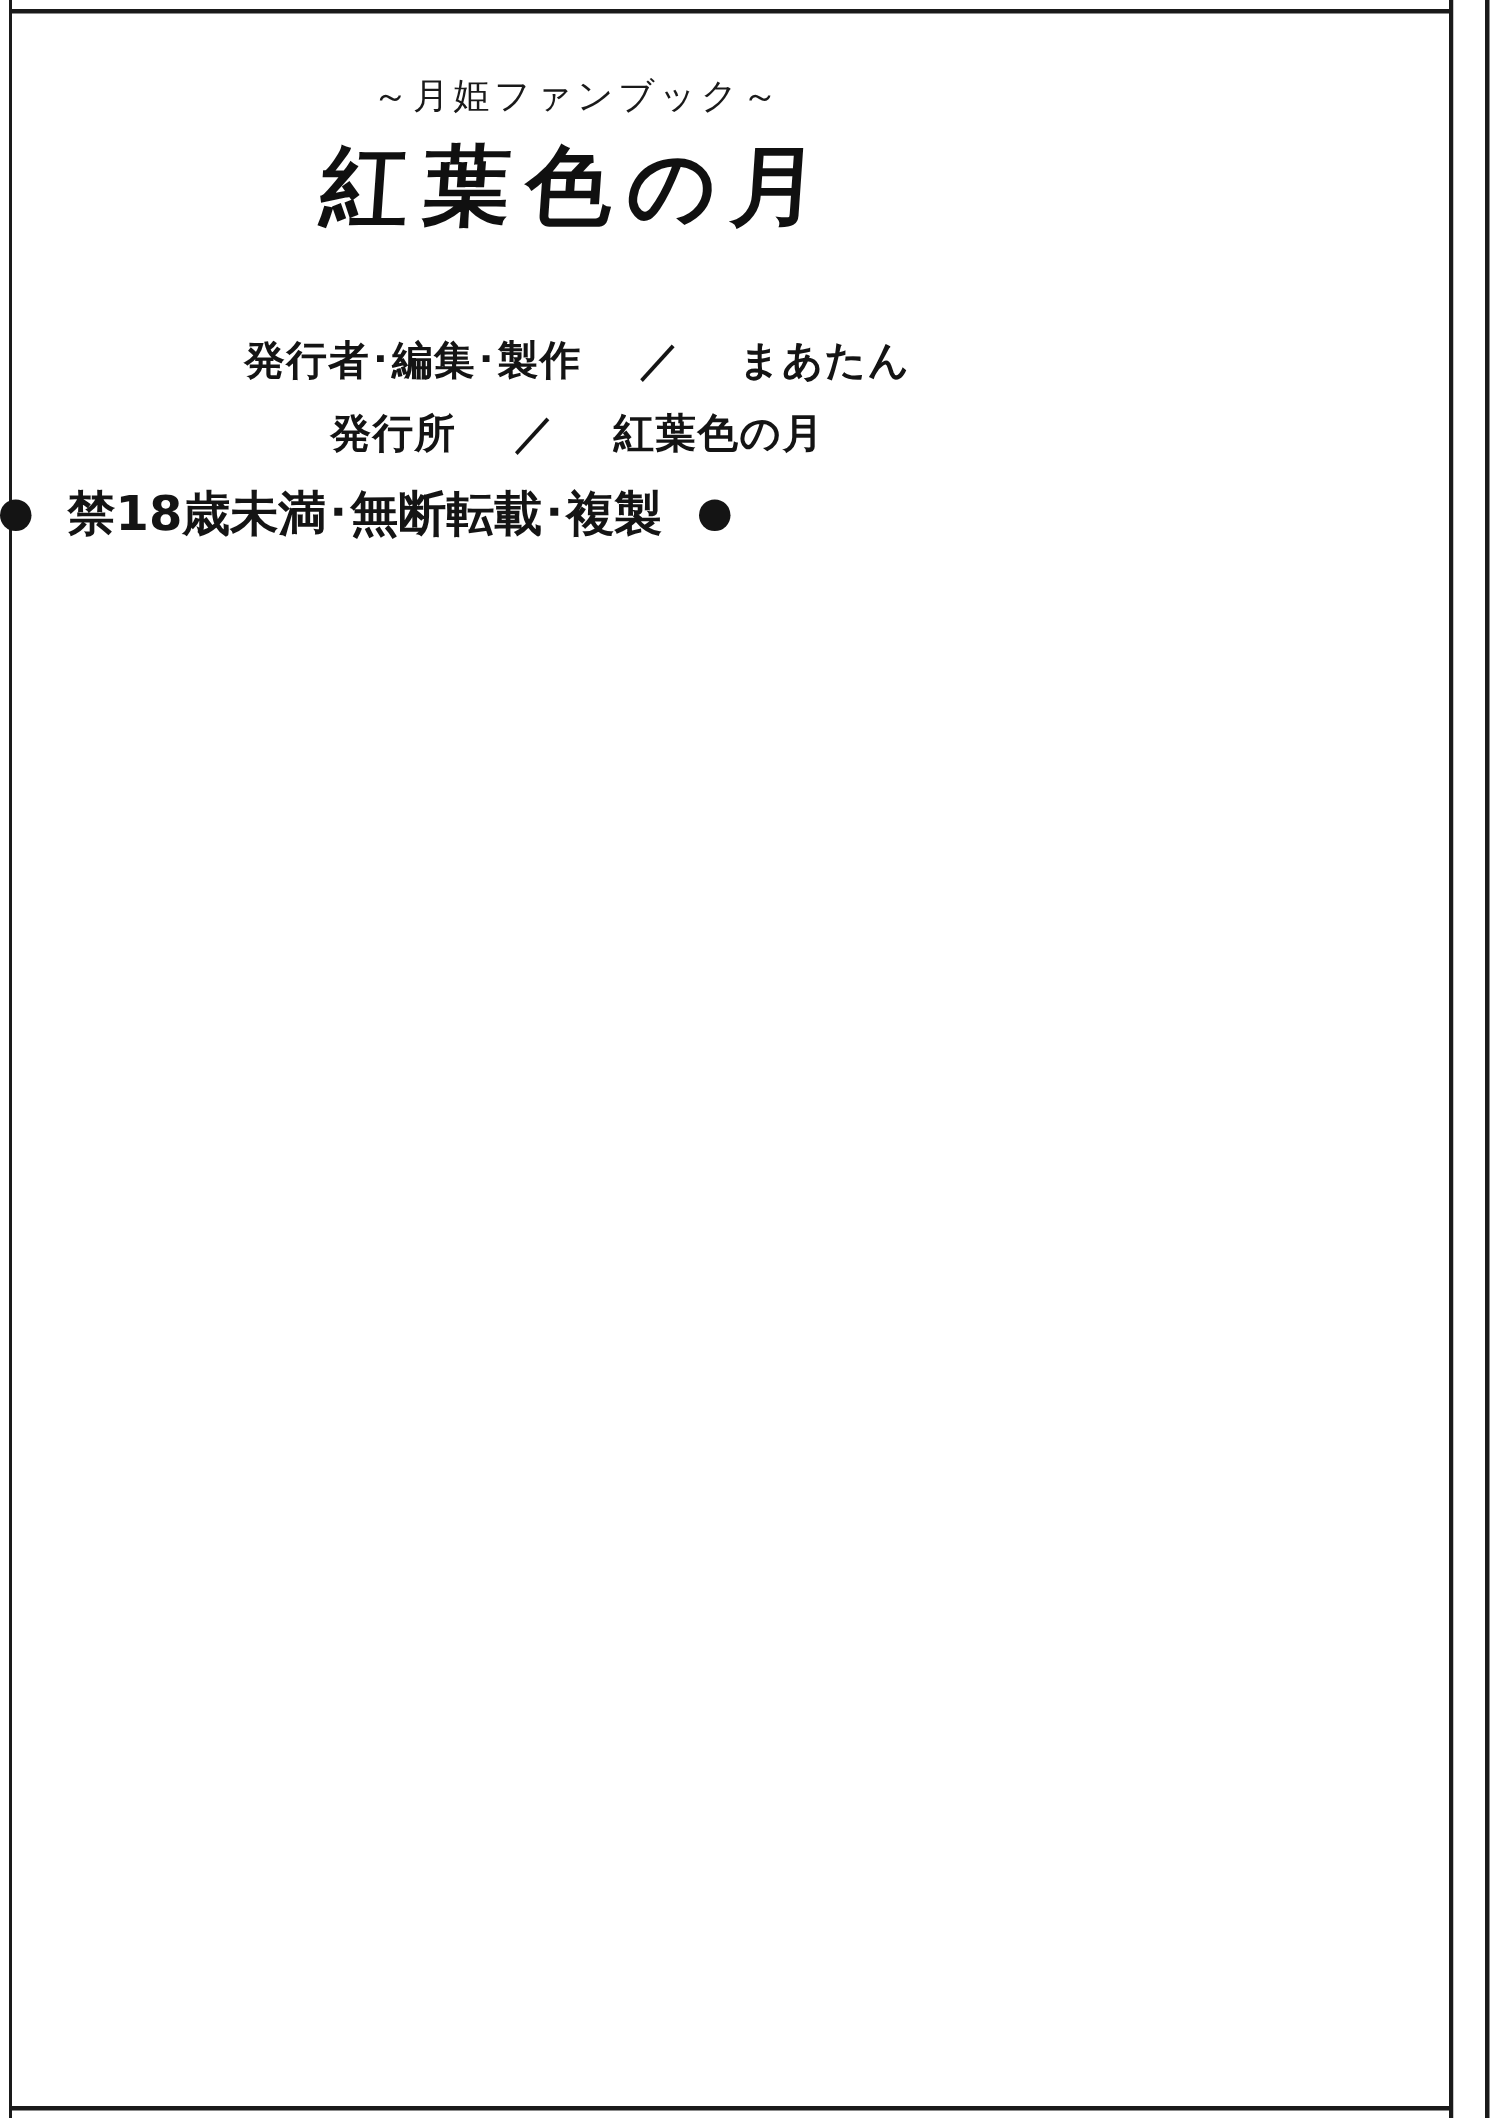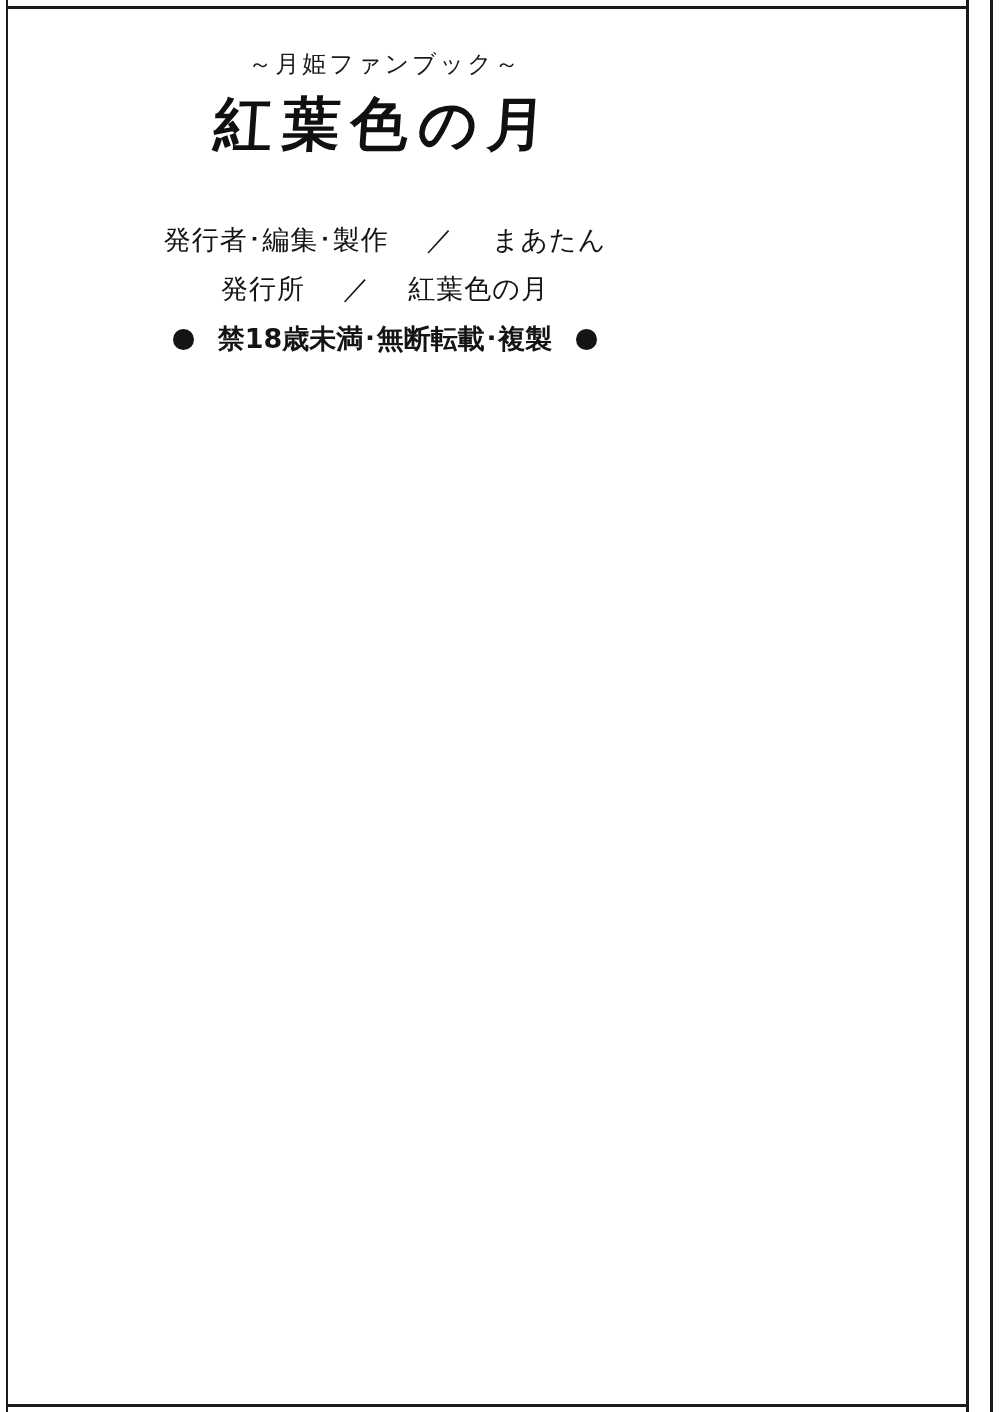--- a/index.html
+++ b/index.html
@@ -105,36 +105,35 @@
   }
 
   .credits {
     margin-top: 58px;
     display: block;
   }
 
   .credit-line {
     font-family: "DejaVu Sans", sans-serif;
     font-size: 27px;
-    font-weight: 400;
+    font-weight: 700;
     letter-spacing: 1px;
     color: #141414;
     margin: 0 0 13px 0;
     white-space: pre;
   }
 
   .notice {
     margin-top: 14px;
     font-family: "DejaVu Sans", sans-serif;
-    font-size: 27px;
+    font-size: 32px;
     font-weight: 700;
     letter-spacing: 0px;
     color: #141414;
     display: flex;
-    justify-content: center;
     align-items: center;
     gap: 24px;
   }
 
   .bullet {
     width: 21px;
     height: 21px;
     border-radius: 50%;
     background: #141414;
     display: inline-block;

